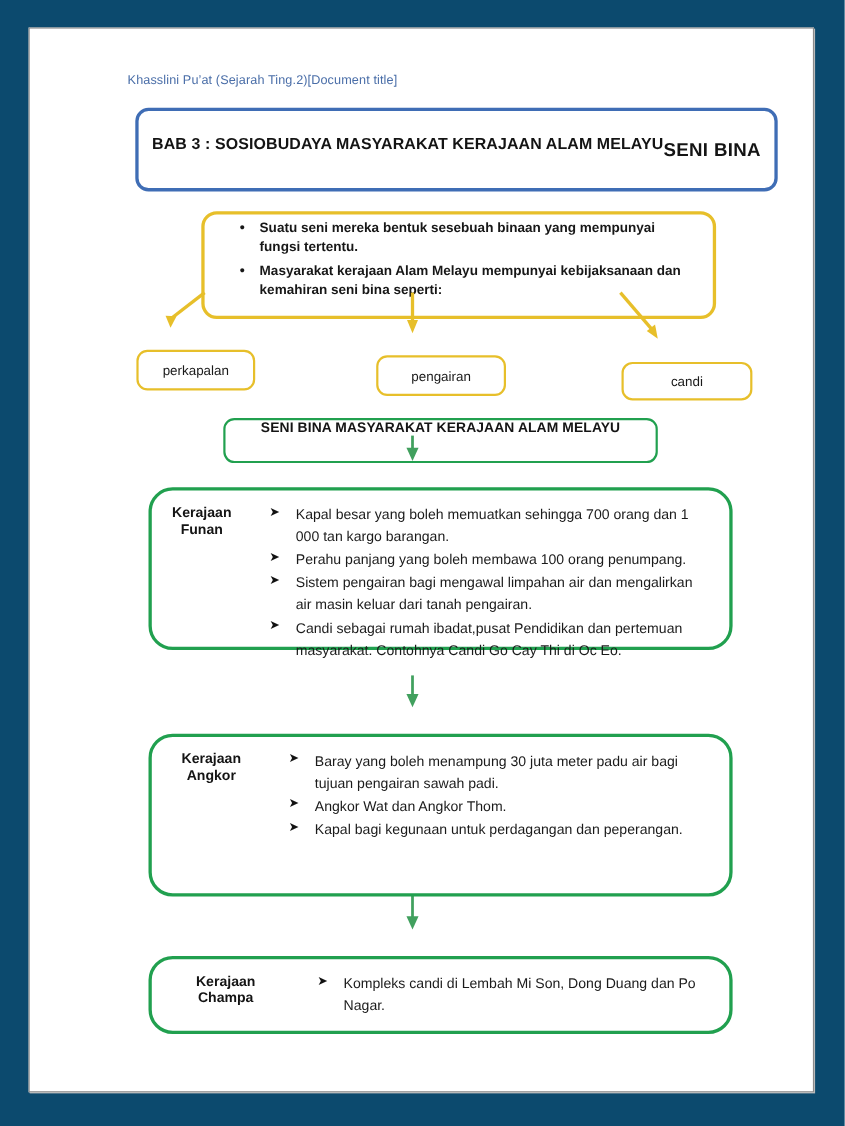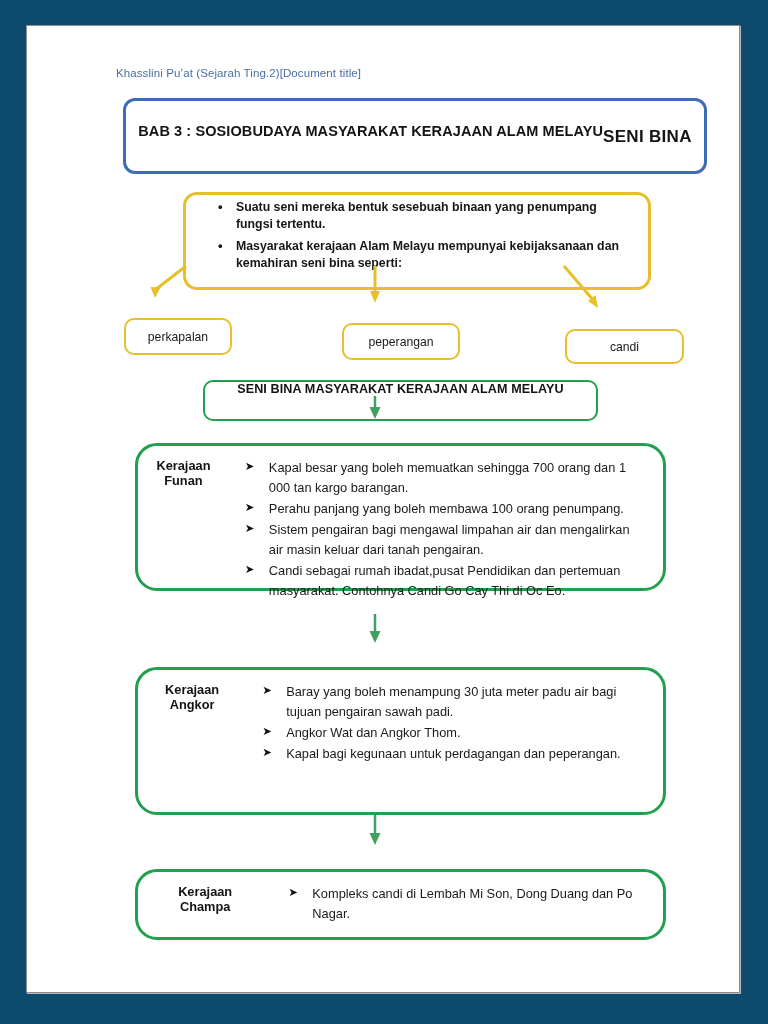--- a/index.html
+++ b/index.html
@@ -195,21 +195,21 @@
 
     <div id="doc-header">Khasslini Pu’at (Sejarah Ting.2)[Document title]</div>
 
     <div id="chapter-box" class="rbox">
       <div class="line1">BAB 3 : SOSIOBUDAYA MASYARAKAT KERAJAAN ALAM MELAYU</div>
       <div class="line2">SENI BINA</div>
     </div>
 
     <div id="definition-box" class="rbox">
       <ul>
-        <li>Suatu seni mereka bentuk sesebuah binaan yang penumpang fungsi tertentu.</li>
+        <li>Suatu seni mereka bentuk sesebuah binaan yang mempunyai fungsi tertentu.</li>
         <li>Masyarakat kerajaan Alam Melayu mempunyai kebijaksanaan dan kemahiran seni bina seperti:</li>
       </ul>
     </div>
 
     <div class="conn" style="left:0;top:0;width:714px;height:968px;pointer-events:none;">
       <svg width="714" height="968" viewBox="0 0 714 968">
 
         <path d="M 159 240 L 128 264" stroke="#e7bf2a" stroke-width="3" fill="none"></path>
         <polygon points="128,272 123.5,261 133.5,261.5" fill="#e7bf2a"></polygon>
 
@@ -218,21 +218,21 @@
 
         <path d="M 537 240 L 567 275" stroke="#e7bf2a" stroke-width="3" fill="none"></path>
         <polygon points="571,282 561,275 568.5,269" fill="#e7bf2a"></polygon>
       </svg>
     </div>
 
     <div id="box-perkapalan" class="rbox small-yellow">
       <span>perkapalan</span>
     </div>
     <div id="box-pengairan" class="rbox small-yellow">
-      <span>peperangan</span>
+      <span>pengairan</span>
     </div>
     <div id="box-candi" class="rbox small-yellow">
       <span>candi</span>
     </div>
 
     <div id="green-title" class="rbox">
       <span>SENI BINA MASYARAKAT KERAJAAN ALAM MELAYU</span>
     </div>
 
     <div class="conn" style="left:0;top:0;width:714px;height:968px;pointer-events:none;">

